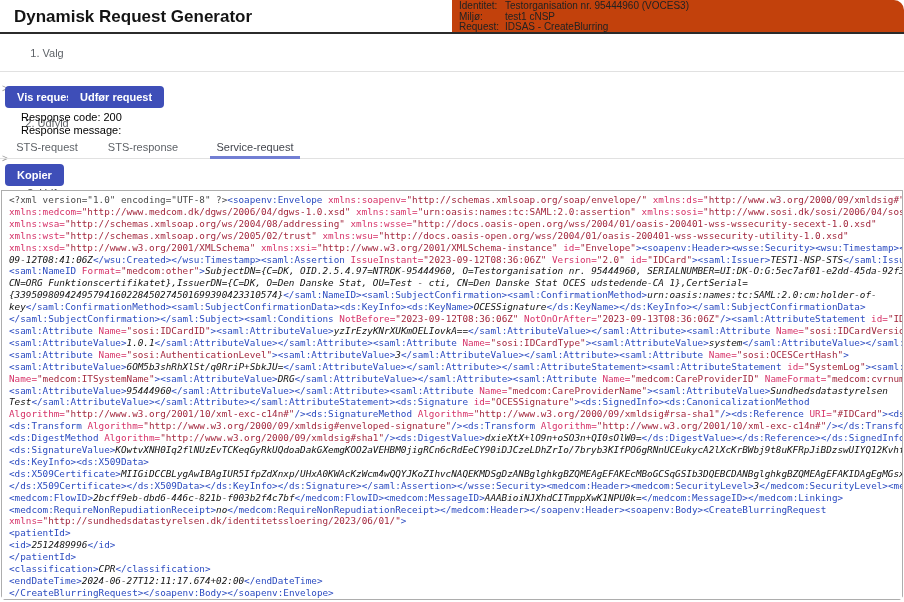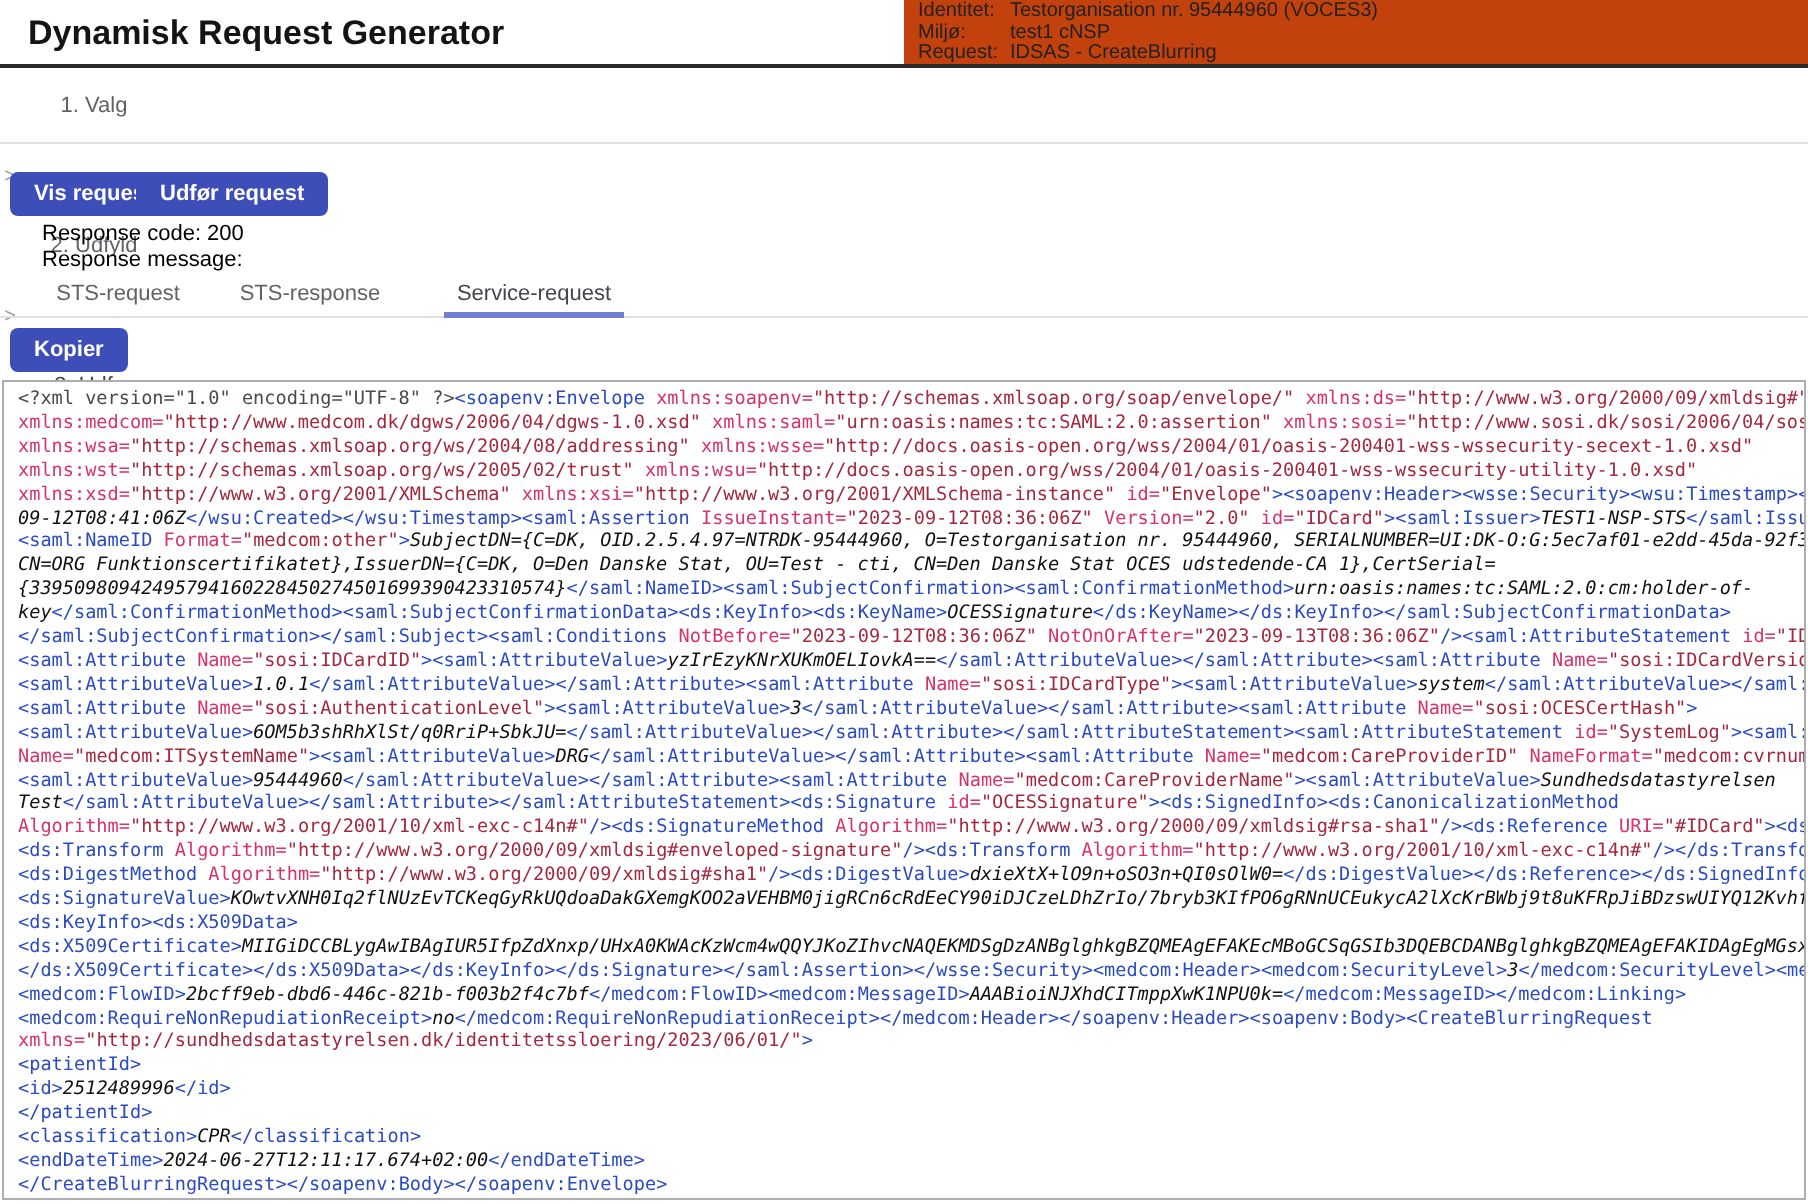--- a/index.html
+++ b/index.html
@@ -1,17 +1,17 @@
 <!DOCTYPE html>
 <html style="--accent: #3e4eb8; --underline: #727fd4; --xml-tag: #2b4bc0; --xml-attr: #d63369; --xml-str: #a3293f; --xml-prolog: #4a4a4a; --xml-text: #111111;"><head>
 <meta charset="utf-8">
 <style>
   html,body{margin:0;padding:0;background:#fff;}
   #app{position:relative;width:904px;height:602px;overflow:hidden;background:#fff;
-       font-family:"Liberation Sans",sans-serif;color:#1a1a1a;}
+       font-family:"Liberation Sans",sans-serif;color:#1a1a1a;border-radius:10px;}
 
   
   .header{position:absolute;top:0;left:0;width:904px;height:34px;background:#fff;
           border-bottom:2px solid #2b2b2b;box-sizing:border-box;}
   .title{position:absolute;left:14px;top:7px;font-size:17px;font-weight:700;color:#141414;}
   .info-panel{position:absolute;right:0;top:0;width:452px;height:32px;background:#c2410c;
               font-size:10px;color:#222;padding:1px 0 0 7px;box-sizing:border-box;overflow:hidden;}
   .inforow{display:flex;line-height:10.5px;}
   .inflabel{width:46px;flex:0 0 46px;}
 
@@ -29,21 +29,21 @@
        padding:0 12px;font-size:11px;font-weight:700;font-family:"Liberation Sans",sans-serif;cursor:pointer;}
   #btn-vis{position:absolute;left:5px;top:86px;}
   #btn-udfoer{position:absolute;left:68px;top:86px;}
 
   
   .respblock{position:absolute;left:1px;top:111px;font-size:11px;color:#000;line-height:13px;padding-left:20px;}
   .respval{margin-left:3px;}
 
   
   .tabsbar{position:absolute;top:137px;left:0;width:904px;height:22px;border-bottom:1px solid #e1e1e1;
-           box-sizing:border-box;display:flex;padding-left:14px;}
+           box-sizing:border-box;display:flex;padding-left:2px;}
   .tab{position:relative;width:90px;text-align:center;font-size:11px;color:#5f6368;line-height:21px;cursor:pointer;}
   .tabgap{width:6px;}
   .tab.active{color:#43464e;margin-left:16px;}
   .tab.active::after{content:"";position:absolute;left:0;right:0;bottom:-1px;height:3px;
                      background:var(--underline);}
 
   #btn-kopier{position:absolute;left:5px;top:164px;padding-left:12px;}
 
   
   .xmlbox{position:absolute;left:1px;top:190px;width:902px;height:410px;box-sizing:border-box;

